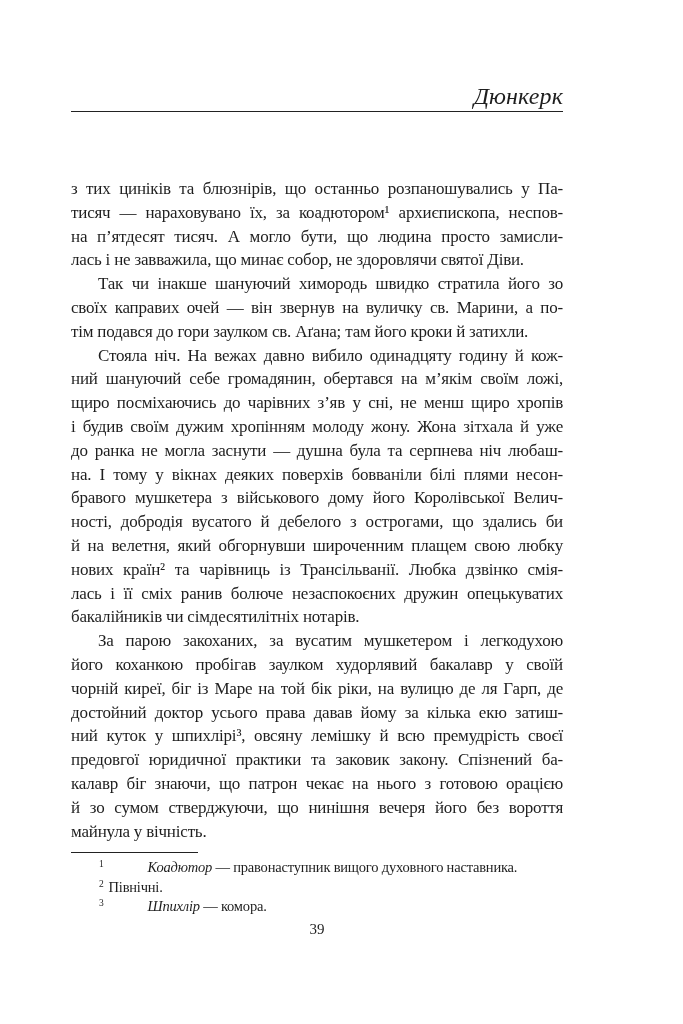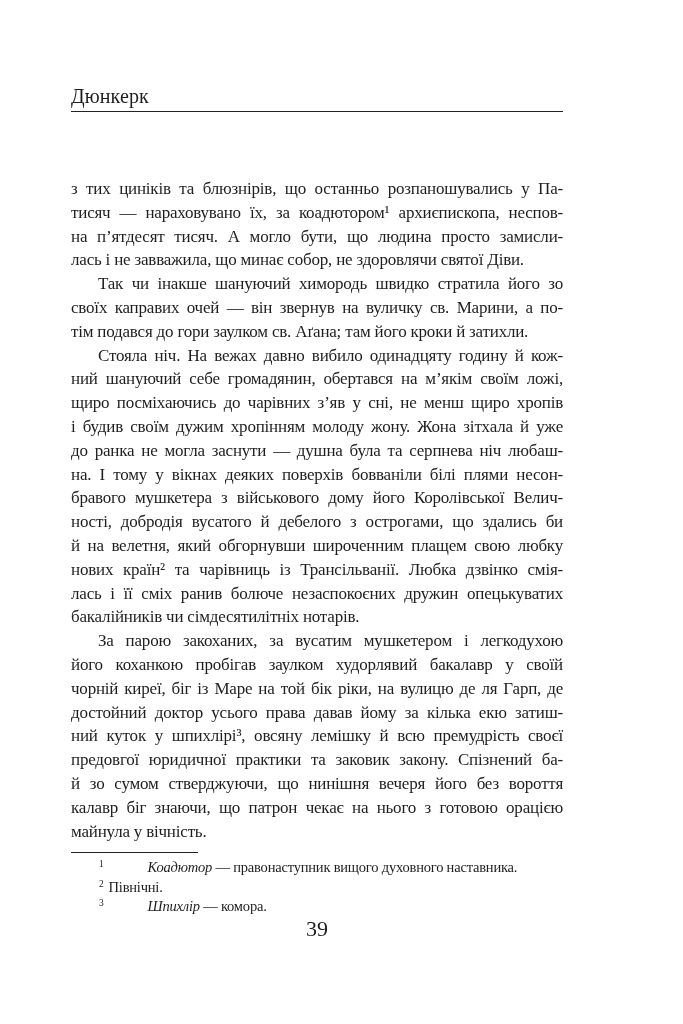--- a/index.html
+++ b/index.html
@@ -9,22 +9,23 @@
     width: 683px;
     height: 1024px;
     background: #ffffff;
     font-family: "Liberation Serif", "DejaVu Serif", serif;
     color: #1e1e1e;
     overflow: hidden;
   }
   .running-header {
     position: absolute;
     top: 86px; left: 71px; width: 492px;
-    text-align: left;
-    font-size: 20px;
+    text-align: right;
+    font-style: italic;
+    font-size: 24px;
     line-height: 21px;
     letter-spacing: 0.1px;
   }
   .header-rule {
     position: absolute;
     top: 111px; left: 71px; width: 492px;
     border-top: 1.6px solid #222222;
   }
   .body-text {
     position: absolute;
@@ -64,21 +65,21 @@
     vertical-align: baseline;
     position: relative;
     top: -5px;
     margin-right: 5px;
   }
   .fn .term { font-style: italic; margin-left: 39px; }
   .pageno {
     position: absolute;
     top: 918px; left: 71px; width: 492px;
     text-align: center;
-    font-size: 22px;
+    font-size: 15px;
     line-height: 22px;
   }
 </style>
 </head>
 <body>
 
 <div class="sheet">
   <div class="running-header">
     <span>Дюнкерк</span>
   </div>
@@ -109,22 +110,22 @@
         <div class="line">лась і її сміх ранив болюче незаспокоєних дружин опецькуватих</div>
         <div class="line lastline">бакалійників чи сімдесятилітніх нотарів.</div>
       </div>
       <div>
         <div class="line indent">За парою закоханих, за вусатим мушкетером і легкодухою</div>
         <div class="line">його коханкою пробігав заулком худорлявий бакалавр у своїй</div>
         <div class="line">чорній киреї, біг із Маре на той бік ріки, на вулицю де ля Гарп, де</div>
         <div class="line">достойний доктор усього права давав йому за кілька екю затиш-</div>
         <div class="line">ний куток у шпихлірі³, овсяну лемішку й всю премудрість своєї</div>
         <div class="line">предовгої юридичної практики та заковик закону. Спізнений ба-</div>
+        <div class="line">калавр біг знаючи, що патрон чекає на нього з готовою орацією</div>
         <div class="line">й зо сумом стверджуючи, що нинішня вечеря його без вороття</div>
-        <div class="line">калавр біг знаючи, що патрон чекає на нього з готовою орацією</div>
         <div class="line lastline">майнула у вічність.</div>
       </div>
     </div>
   <div class="fn-rule"></div>
   <div class="footnotes">
       <div class="fn"><sup>1</sup><span class="term">Коадютор</span><span> — правонаступник вищого духовного наставника.</span></div>
       <div class="fn"><sup>2</sup><span>Північні.</span></div>
       <div class="fn"><sup>3</sup><span class="term">Шпихлір</span><span> — комора.</span></div>
     </div>
   <div class="pageno">39</div>

